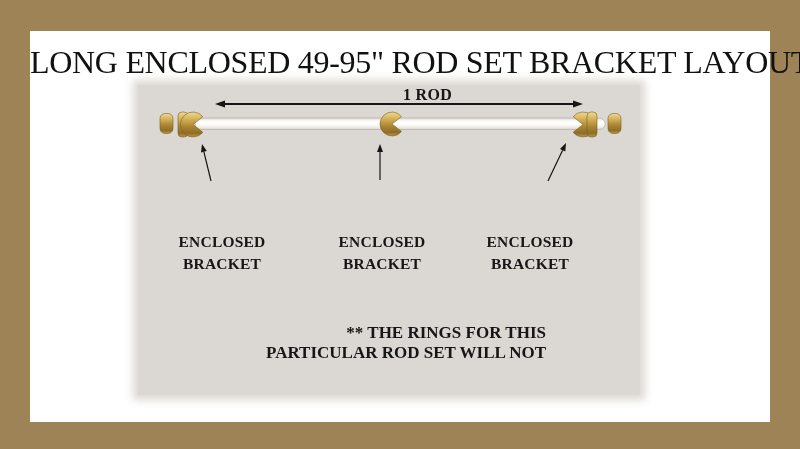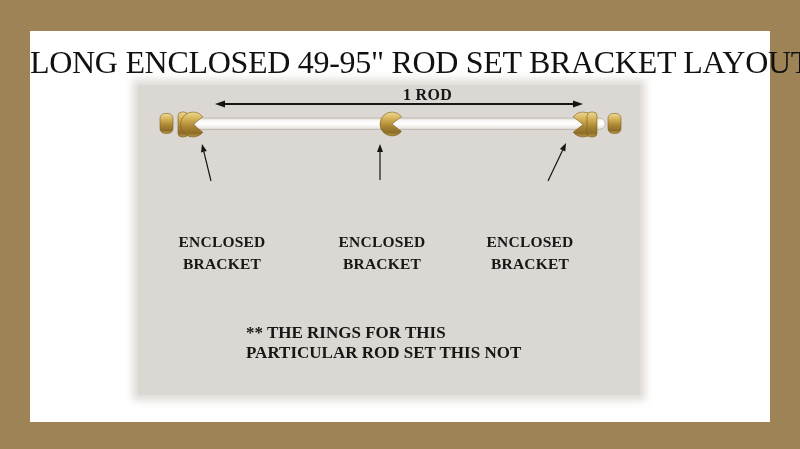--- a/index.html
+++ b/index.html
@@ -58,21 +58,21 @@
     line-height: 22px;
     letter-spacing: 0.2px;
     margin-top: 40px;
   }
   .bracket-label.pos-left   { left: 14px; }
   .bracket-label.pos-center { left: 174px; }
   .bracket-label.pos-right  { left: 322px; }
   .note {
     position: absolute;
     top: 238px; left: 108px; width: 300px;
-    text-align: left;
+    text-align: right;
     font-size: 17px;
     font-weight: bold;
     line-height: 20px;
   }
 </style>
 </head>
 <body>
 
 <div class="sheet">
 
@@ -146,17 +146,17 @@
       <div>ENCLOSED</div>
       <div>BRACKET</div>
     </div>
     <div class="bracket-label pos-right">
       <div>ENCLOSED</div>
       <div>BRACKET</div>
     </div>
 
     <div class="note">
       <div>** THE RINGS FOR THIS</div>
-      <div>PARTICULAR ROD SET THIS NOT</div>
+      <div>PARTICULAR ROD SET WILL NOT</div>
     </div>
 
   </div>
 </div>
 
 </body></html>

